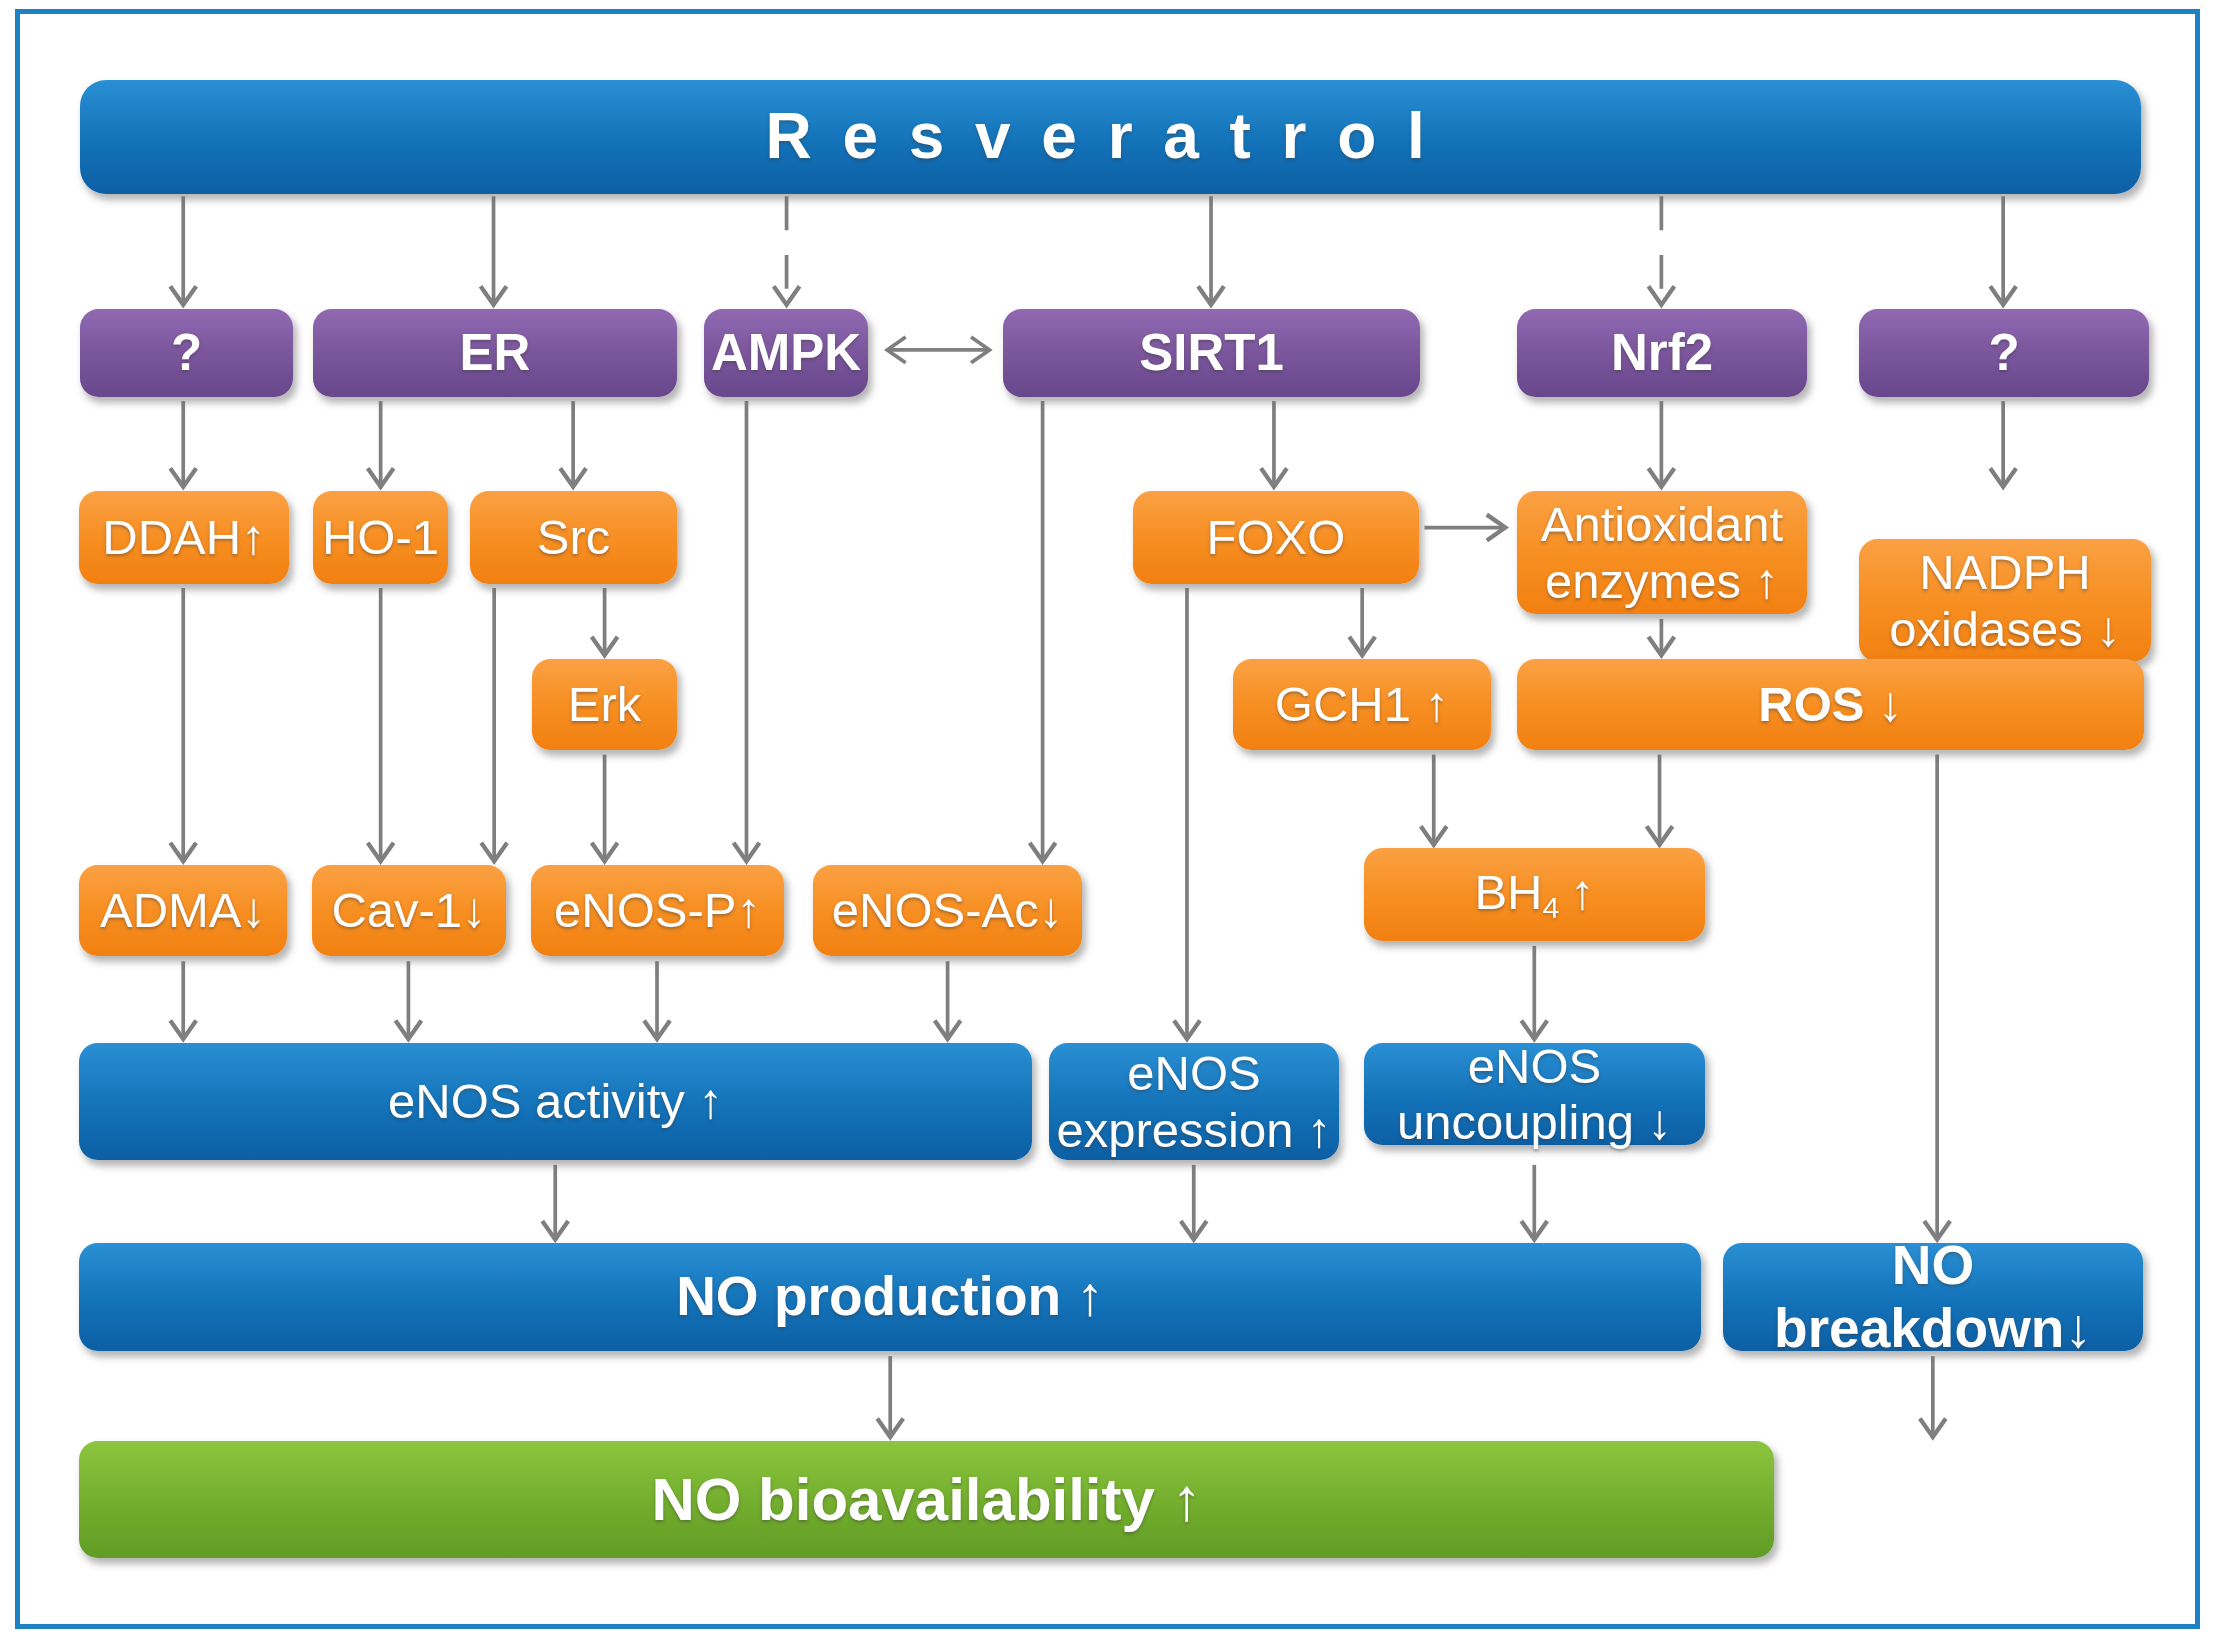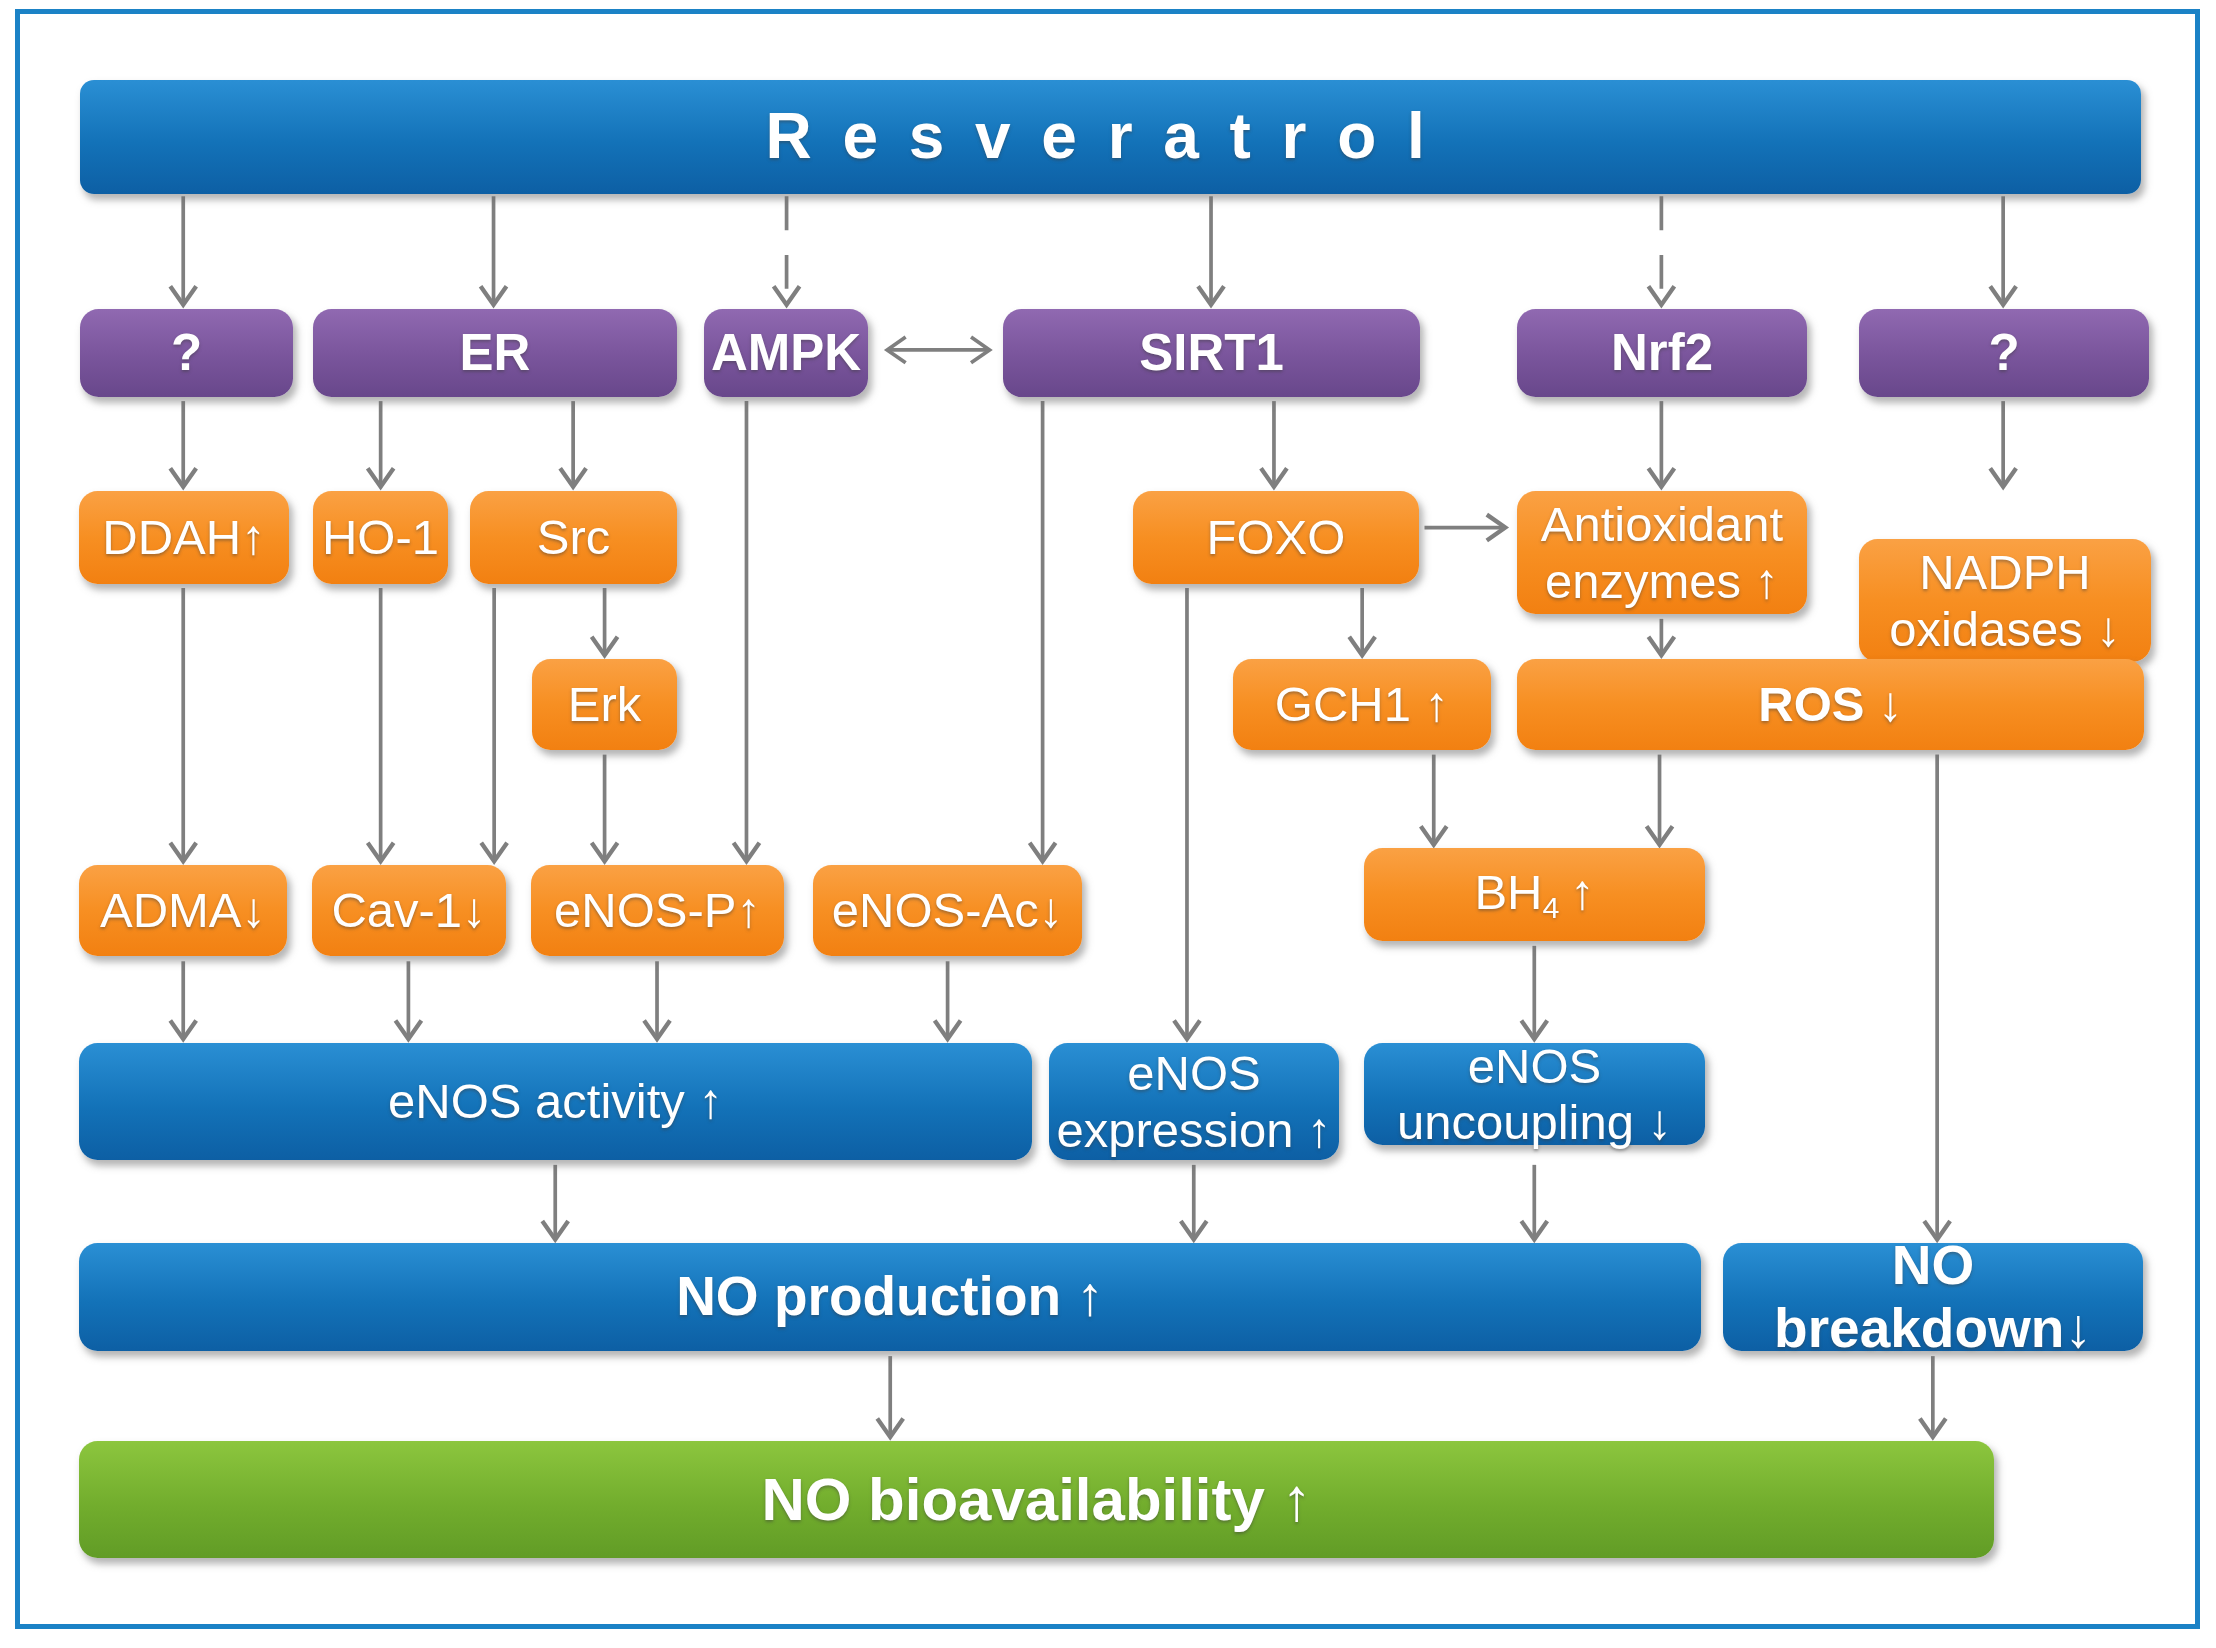--- a/index.html
+++ b/index.html
@@ -8,21 +8,21 @@
   #frame{position:absolute;left:15px;top:8.6px;width:2185px;height:1620px;
          box-sizing:border-box;border:5.6px solid var(--frame,#1b82c6);background:#fff;}
   .node{position:absolute;display:flex;align-items:center;justify-content:center;
         text-align:center;color:#fff;box-sizing:border-box;
         border-radius:18.5px;box-shadow:3.7px 5.6px 7.4px rgba(110,110,110,.5);}
   .node .lbl{text-shadow:0 1.9px 3.1px rgba(60,60,60,.45);line-height:1.15;padding:0 7.4px;}
   .blue   {background:linear-gradient(180deg,var(--blue-top,#2a8fd4) 0%,#1372b8 55%,var(--blue-bot,#0d5fa4) 100%);}
   .purple {background:linear-gradient(180deg,var(--purple-top,#9069b1) 0%,#7b569d 50%,var(--purple-bot,#68478b) 100%);}
   .orange {background:linear-gradient(180deg,var(--orange-top,#faa144) 0%,#f78f22 50%,var(--orange-bot,#f28011) 100%);}
   .green  {background:linear-gradient(180deg,var(--green-top,#8cc63e) 0%,#72ad2d 55%,var(--green-bot,#619c26) 100%);}
-  .f-title{font-size:64px;font-weight:bold;letter-spacing:.48em;border-radius:14px;}
+  .f-title{font-size:64px;font-weight:bold;letter-spacing:.48em;border-radius:26px;}
   .f-purple{font-size:51px;font-weight:bold;}
   .f-orange{font-size:49px;font-weight:normal;}
   .f-blue {font-size:49px;font-weight:normal;}
   .f-bold {font-size:55px;font-weight:bold;}
   .f-final{font-size:60px;font-weight:bold;}
   .sub{font-size:.62em;vertical-align:-0.28em;}
   .sfx{margin-left:.22em;}
   svg#wires{position:absolute;left:0;top:0;}
 </style>
 </head>
@@ -169,16 +169,16 @@
   <span class="lbl">eNOS uncoupling ↓</span>
   </div>
 
 <div class="node blue f-bold" style="left:79px;top:1243px;width:1622px;height:108px;">
   <span class="lbl">NO production ↑</span>
   </div>
 <div class="node blue f-bold" style="left:1723px;top:1243px;width:420px;height:108px;">
   <span class="lbl">NO breakdown↓</span>
   </div>
 
-<div class="node green f-final" style="left:79px;top:1441px;width:1915px;height:117px;">
+<div class="node green f-final" style="left:79px;top:1441px;width:1695px;height:117px;">
   <span class="lbl">NO bioavailability ↑</span>
   </div>
 
 
 </body></html>

